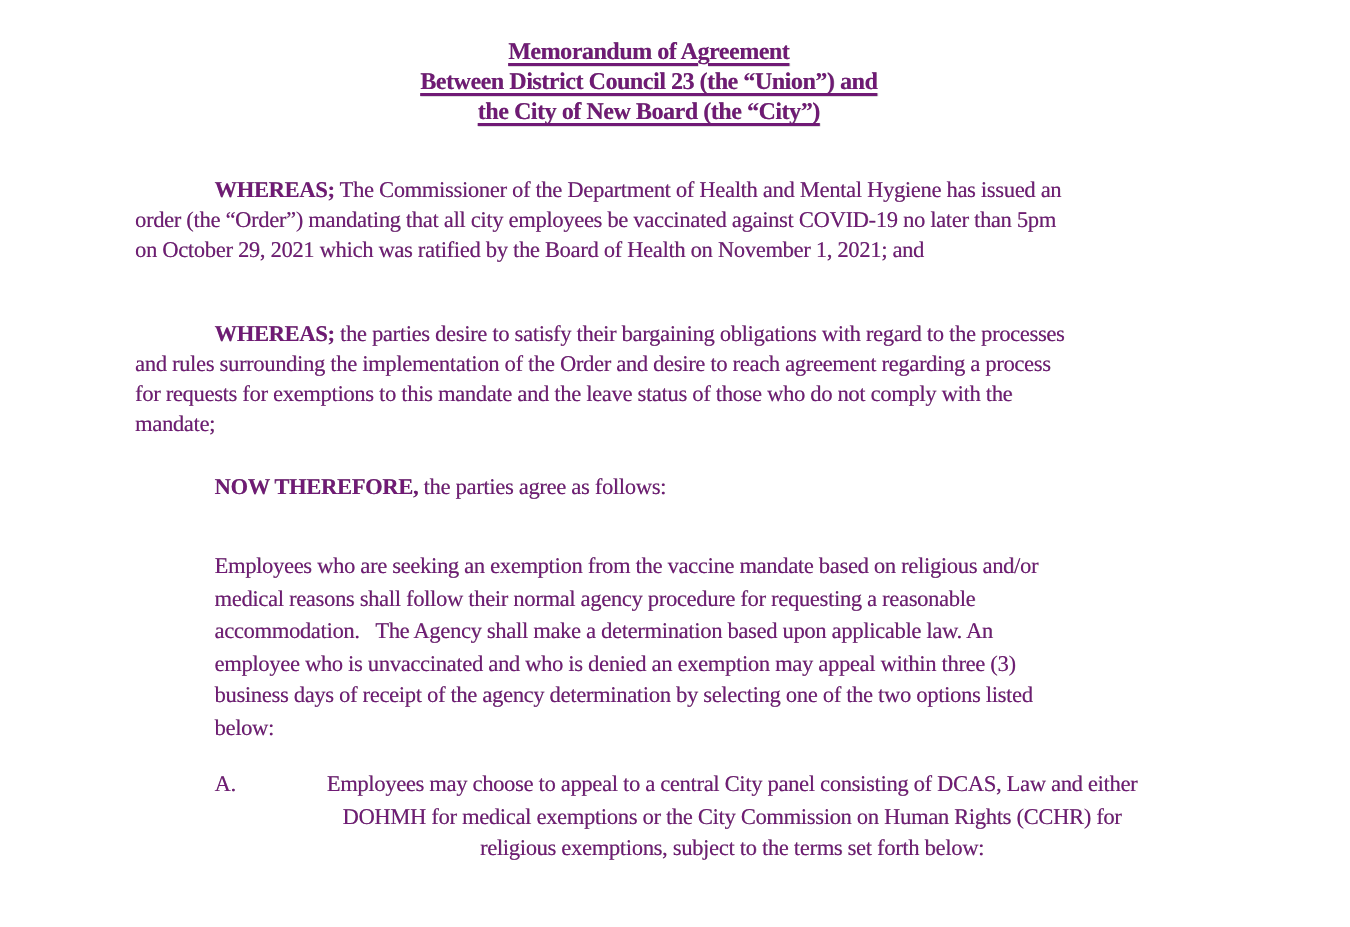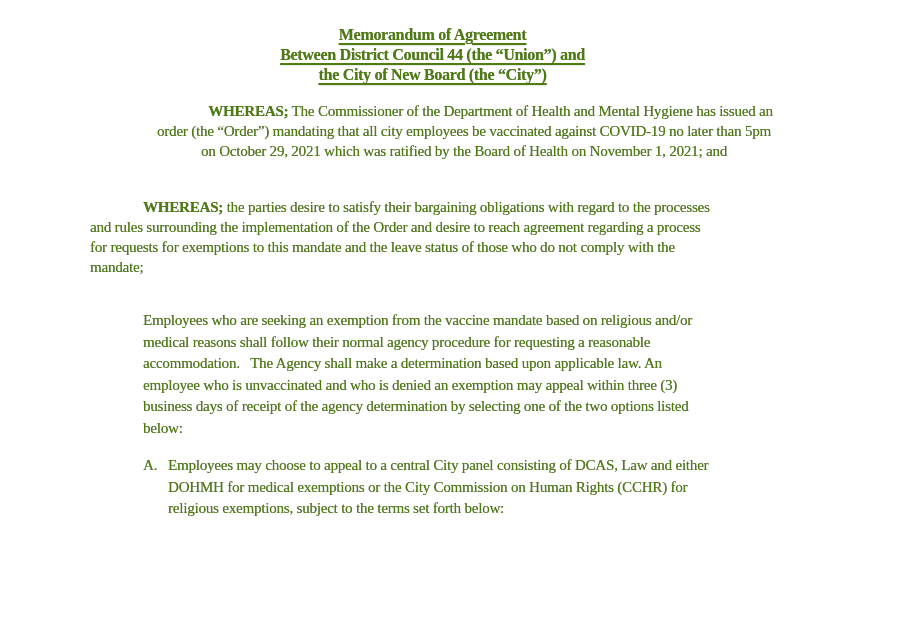--- a/index.html
+++ b/index.html
@@ -4,21 +4,21 @@
 <style>
   * { box-sizing: border-box; }
   html, body { margin: 0; padding: 0; background: #ffffff; }
   .page {
     position: relative;
     width: 900px;
     height: 618px;
     background: #ffffff;
     overflow: hidden;
     font-family: "Liberation Serif", "DejaVu Serif", serif;
-    color: #4d7c0f;
+    color: #701a75;
     text-shadow: 0.2px 0.2px 0.3px rgba(25,25,25,0.5);
   }
   .content { padding: 25px 0 0 90px; }
 
   
   .title-block {
     width: 685px;
     text-align: center;
     font-weight: 700;
     font-size: 16px;
@@ -34,21 +34,21 @@
   
   .para {
     margin: 0;
     width: 748px;
     font-size: 15px;
     line-height: 20px;
     letter-spacing: -0.2px;
     white-space: pre-line;
   }
   .lead { font-weight: 700; }
-  .para-1 { margin-top: 16px; text-indent: 53px; text-align: center; }
+  .para-1 { margin-top: 32px; text-indent: 53px; }
   .para-2 { margin-top: 36px; text-indent: 53px; }
   .para-3 { margin-top: 22px; text-indent: 53px; }
 
   
   .section-heading {
     margin-top: 33px;
     font-size: 15.5px;
     line-height: 20px;
     font-weight: 700;
     letter-spacing: -0.2px;
@@ -73,43 +73,44 @@
 
   
   .item {
     display: flex;
     margin: 11px 0 0 53px;
     font-size: 15px;
     line-height: 21.5px;
     letter-spacing: -0.2px;
   }
   .item-marker { flex: 0 0 25px; }
-  .item-text { white-space: pre-line; width: 640px; }
+  .item-text { white-space: pre-line; width: 640px; text-align: center; }
 </style>
 </head>
 <body>
 
 <div class="page">
   <div class="content">
 
     <div class="title-block">
       <div class="title-line"><span>Memorandum of Agreement</span></div>
-      <div class="title-line"><span>Between District Council 44 (the “Union”) and</span></div>
+      <div class="title-line"><span>Between District Council 23 (the “Union”) and</span></div>
       <div class="title-line"><span>the City of New Board (the “City”)</span></div>
     </div>
 
     <p class="para para-1"><span class="lead">WHEREAS;</span><span> The Commissioner of the Department of Health and Mental Hygiene has issued an
 order (the “Order”) mandating that all city employees be vaccinated against COVID-19 no later than 5pm
 on October 29, 2021 which was ratified by the Board of Health on November 1, 2021; and</span></p>
 
     <p class="para para-2"><span class="lead">WHEREAS;</span><span> the parties desire to satisfy their bargaining obligations with regard to the processes
 and rules surrounding the implementation of the Order and desire to reach agreement regarding a process
 for requests for exemptions to this mandate and the leave status of those who do not comply with the
 mandate;</span></p>
 
+    <p class="para para-3"><span class="lead">NOW THEREFORE,</span><span> the parties agree as follows:</span></p>
 
 
     <p class="intro-para">Employees who are seeking an exemption from the vaccine mandate based on religious and/or
 medical reasons shall follow their normal agency procedure for requesting a reasonable
 accommodation.&nbsp;&nbsp; The Agency shall make a determination based upon applicable law. An
 employee who is unvaccinated and who is denied an exemption may appeal within three (3)
 business days of receipt of the agency determination by selecting one of the two options listed
 below:</p>
 
     <div class="item">

